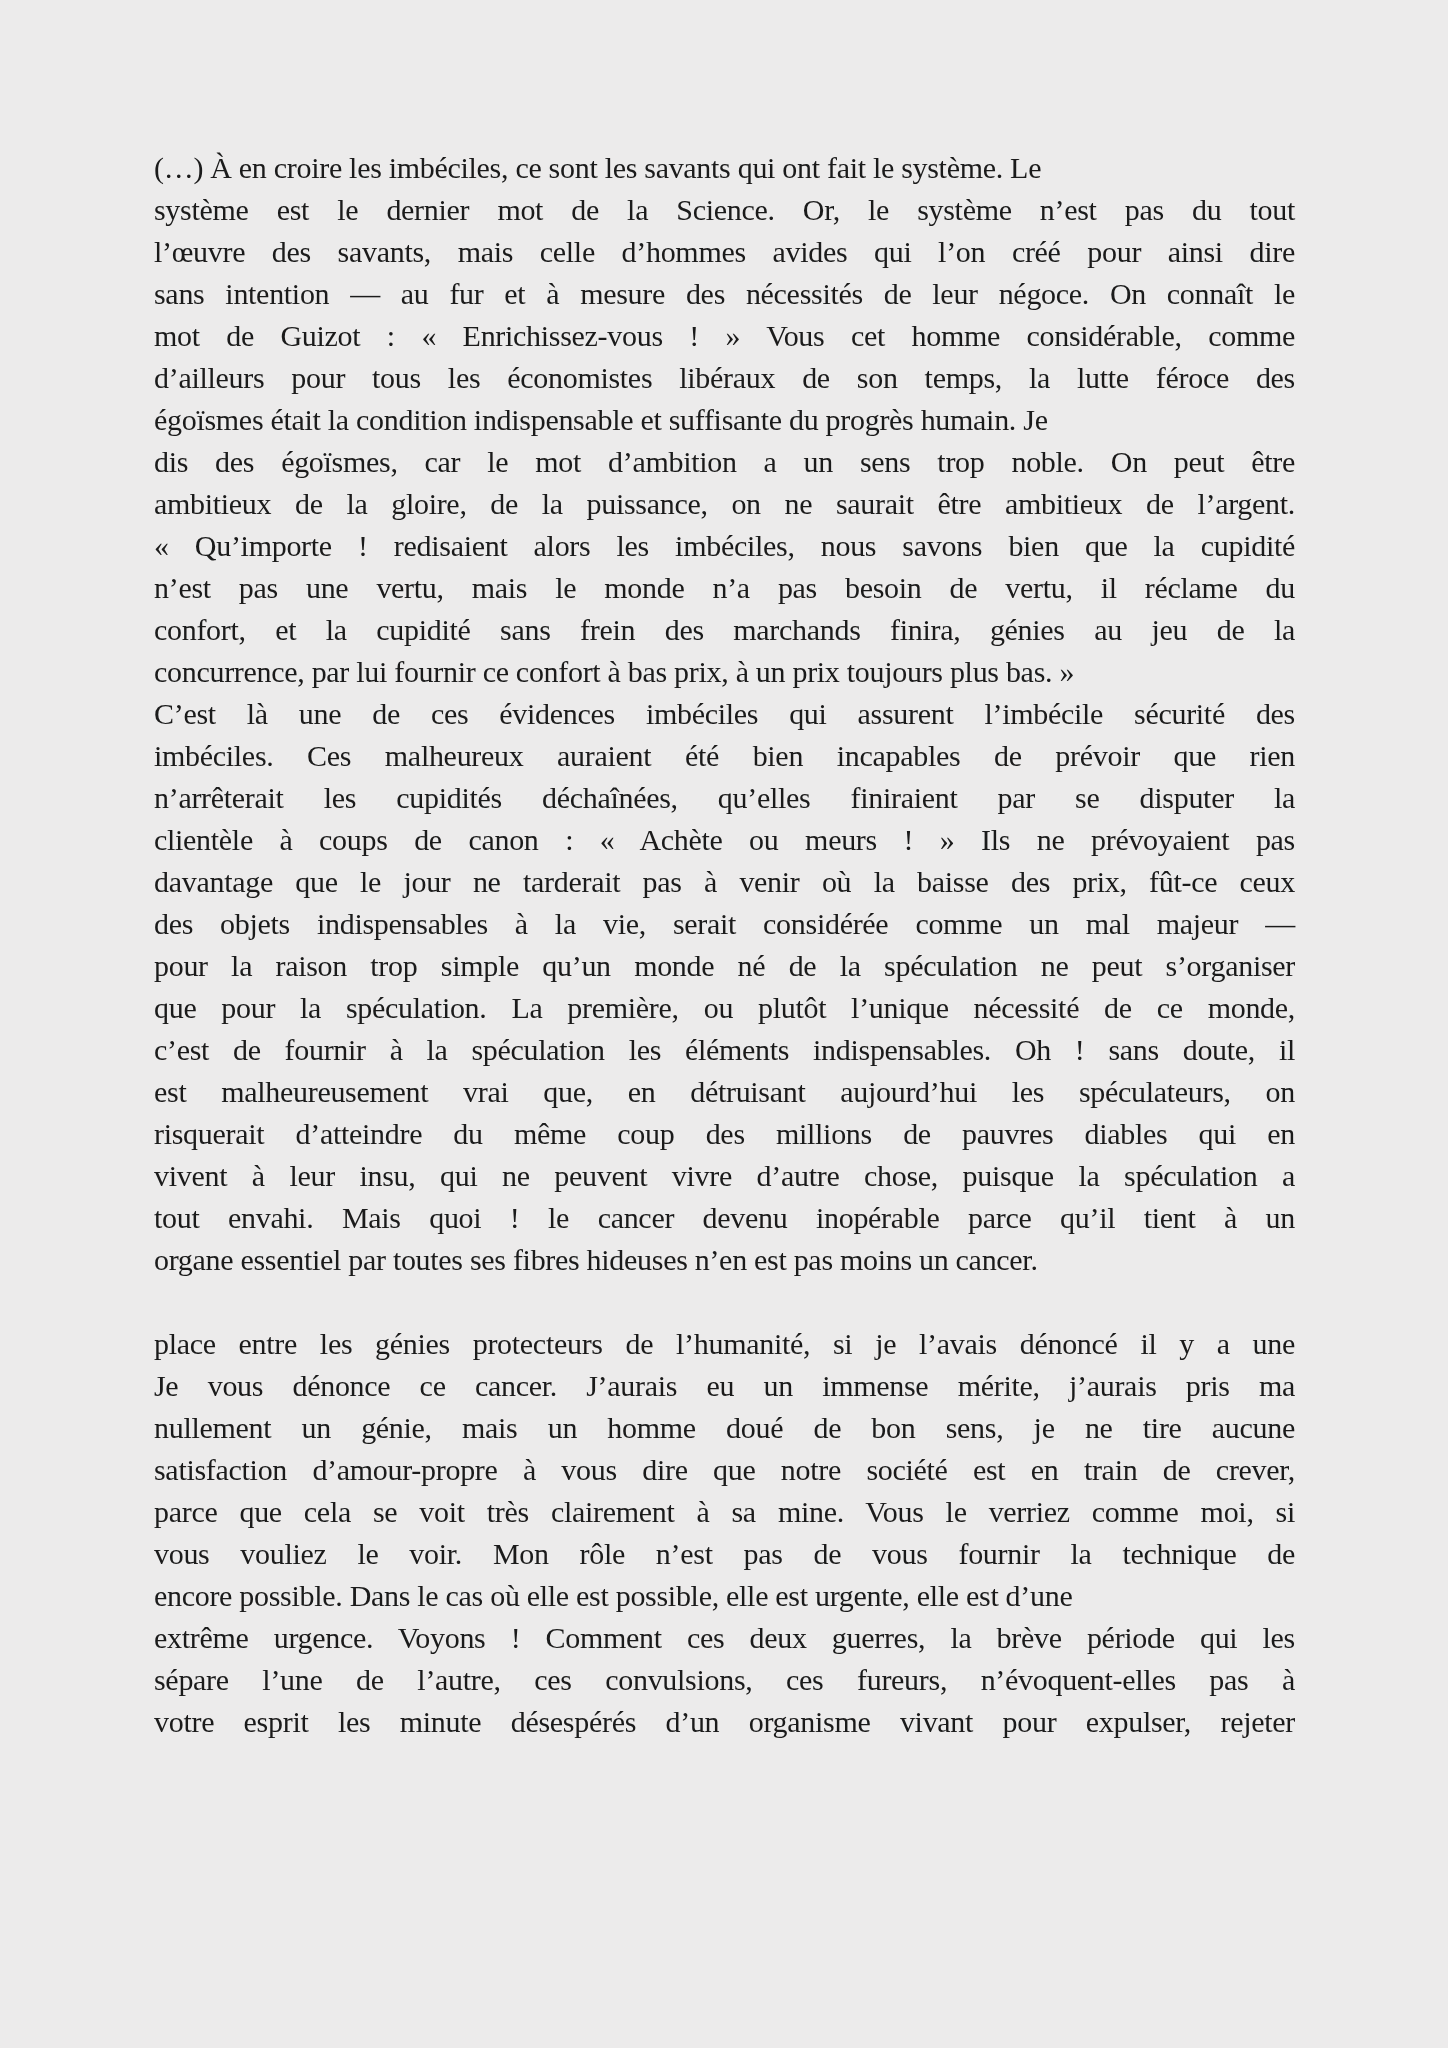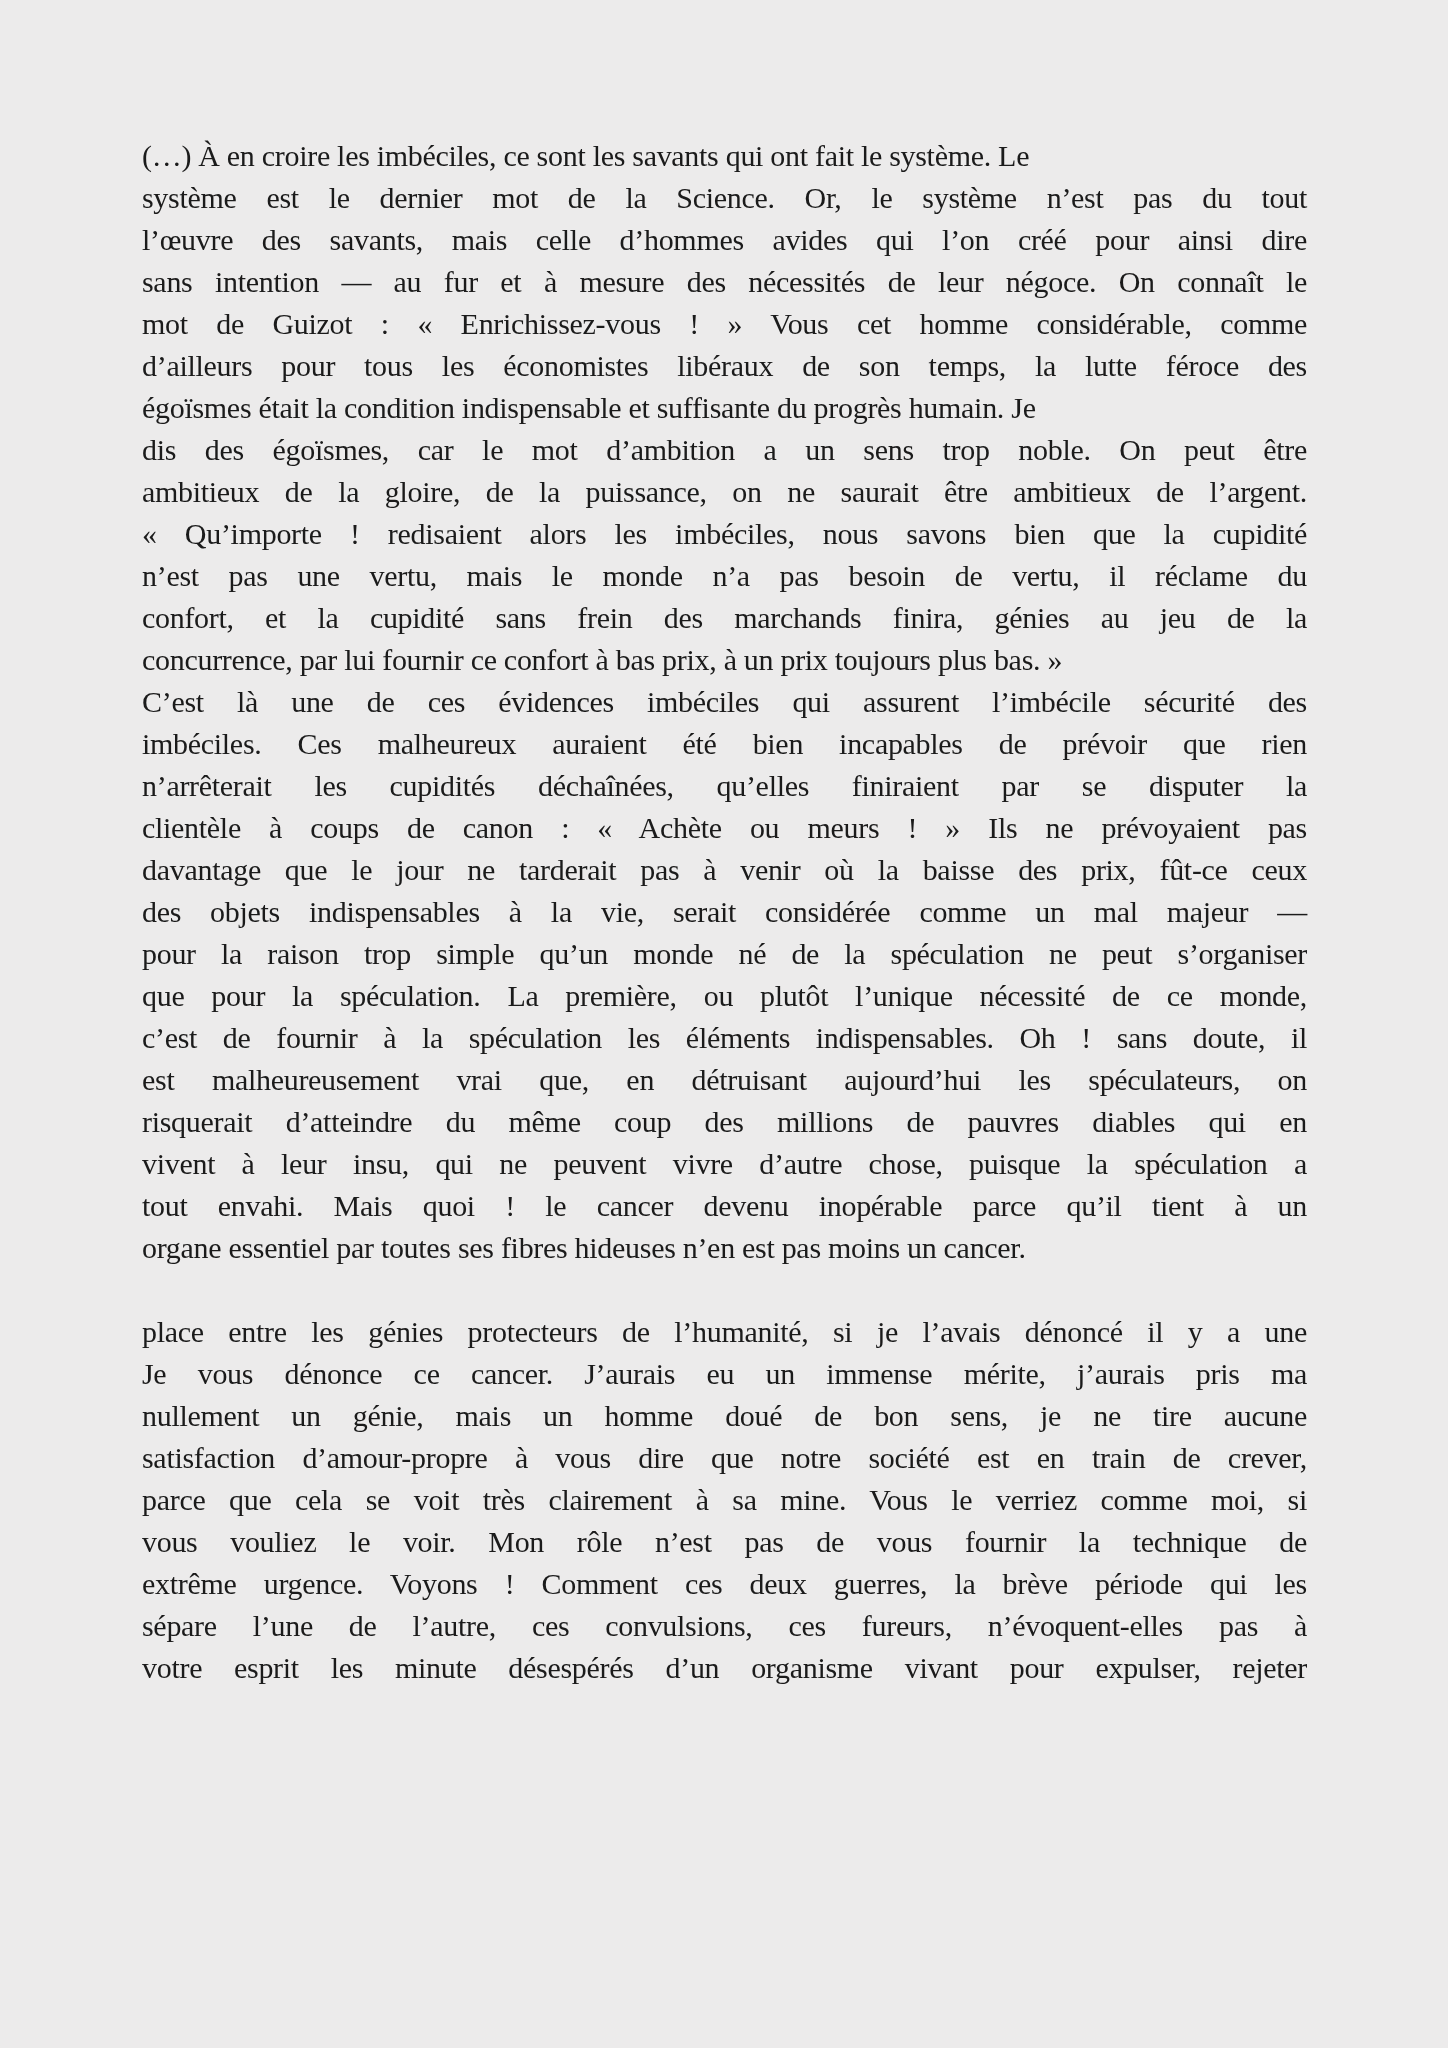--- a/index.html
+++ b/index.html
@@ -16,21 +16,21 @@
     box-sizing: border-box;
     width: 1448px;
     height: 2048px;
     padding: 135px 141px 0 142px;
     font-family: "Liberation Serif", "DejaVu Serif", serif;
     font-size: 30px;
     line-height: 42px;
     color: #1B1B1B;
     letter-spacing: -0.3px;
   }
-  .paragraph { margin: 0; }
+  .paragraph { margin: 12px; }
   .paragraph + .paragraph { margin-top: 42px; }
   .line {
     text-align: justify;
     text-align-last: justify;
     white-space: normal;
   }
   .line.nj {
     text-align-last: left;
   }
 </style>
@@ -69,18 +69,19 @@
     <div class="line nj">organe essentiel par toutes ses fibres hideuses n’en est pas moins un cancer.</div>
   </div>
 
   <div class="paragraph">
     <div class="line">place entre les génies protecteurs de l’humanité, si je l’avais dénoncé il y a une</div>
     <div class="line">Je vous dénonce ce cancer. J’aurais eu un immense mérite, j’aurais pris ma</div>
     <div class="line">nullement un génie, mais un homme doué de bon sens, je ne tire aucune</div>
     <div class="line">satisfaction d’amour-propre à vous dire que notre société est en train de crever,</div>
     <div class="line">parce que cela se voit très clairement à sa mine. Vous le verriez comme moi, si</div>
     <div class="line">vous vouliez le voir. Mon rôle n’est pas de vous fournir la technique de</div>
+    <div class="line nj">encore possible. Dans le cas où elle est possible, elle est urgente, elle est d’une</div>
     <div class="line">extrême urgence. Voyons ! Comment ces deux guerres, la brève période qui les</div>
     <div class="line">sépare l’une de l’autre, ces convulsions, ces fureurs, n’évoquent-elles pas à</div>
     <div class="line">votre esprit les minute désespérés d’un organisme vivant pour expulser, rejeter</div>
   </div>
 
 </div>
 
 </body></html>

